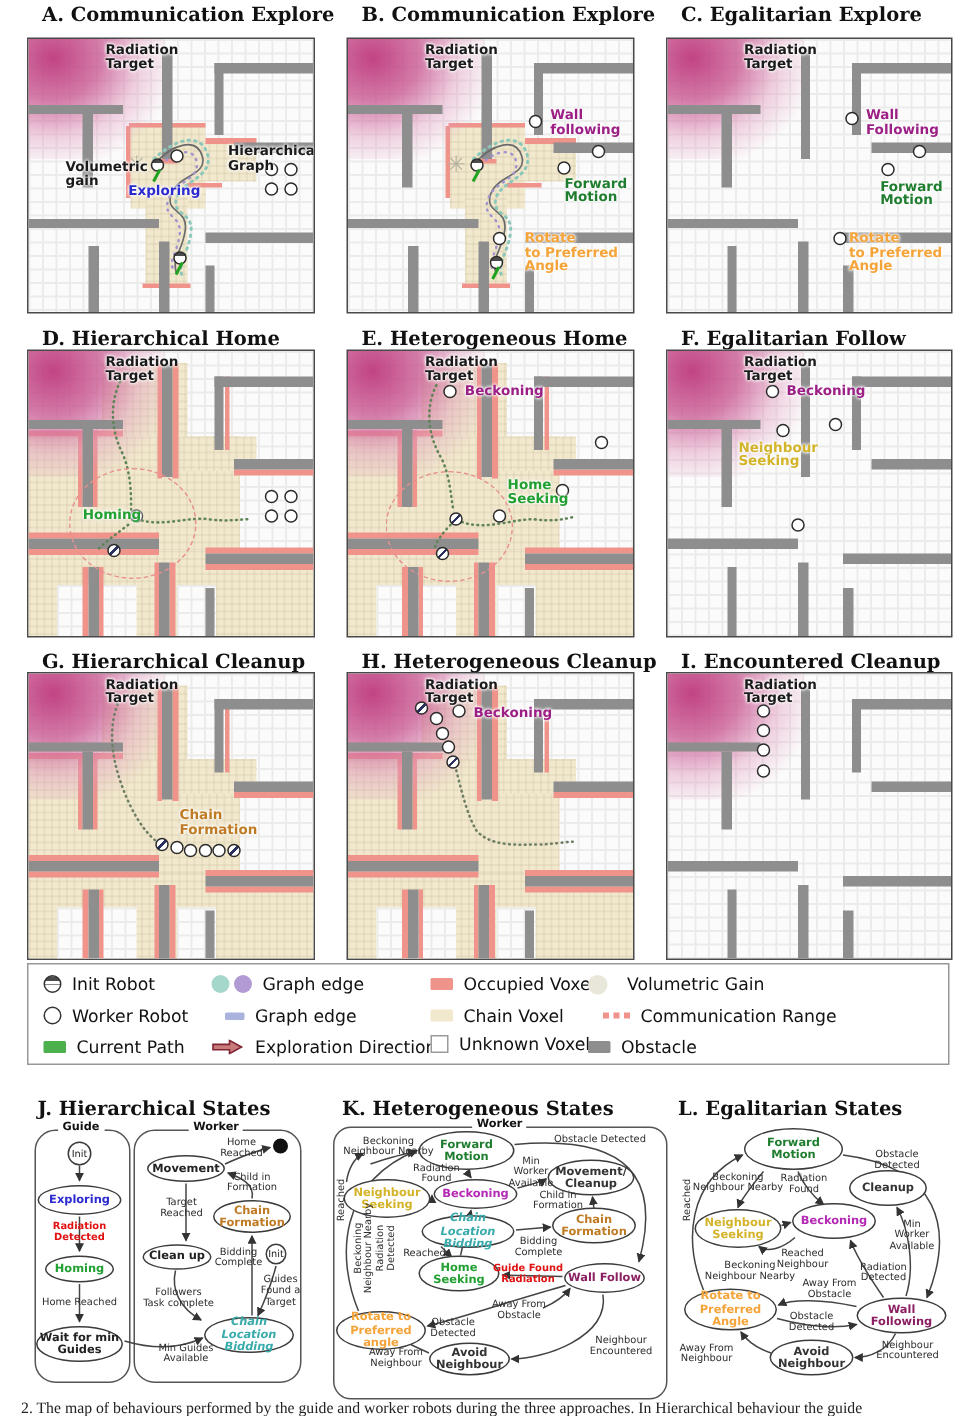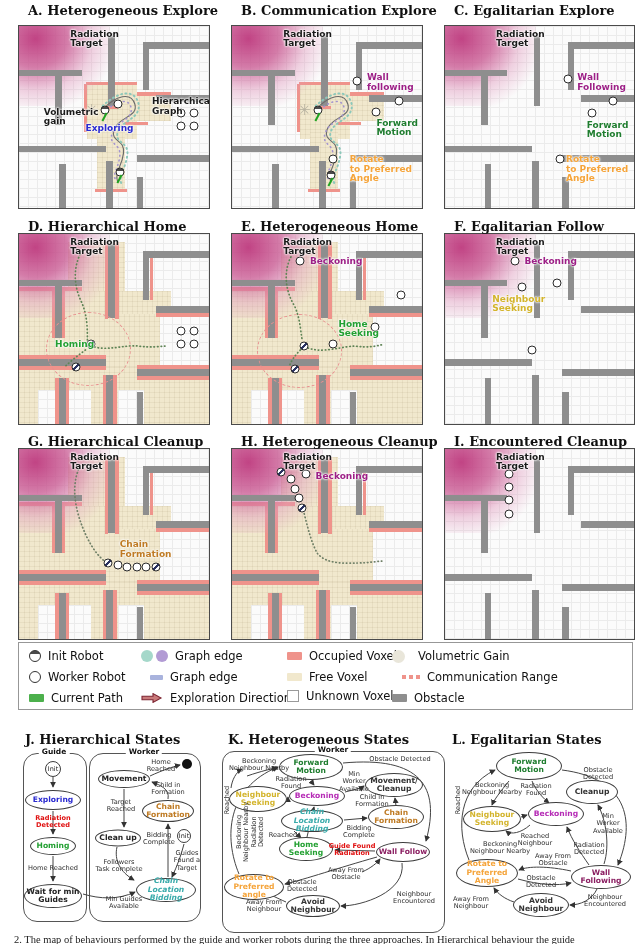--- a/index.html
+++ b/index.html
@@ -53,21 +53,21 @@
   .init{position:absolute;border:1.1px solid #3c3c3c;border-radius:50%;background:#fff;display:flex;align-items:center;
         justify-content:center;font:6.5px "DejaVu Sans",sans-serif;color:#222;transform:translate(-50%,-50%);z-index:19;box-sizing:border-box}
   .fin{position:absolute;background:#111;border-radius:50%;transform:translate(-50%,-50%);z-index:19}
   .arr{position:absolute;left:0;top:0;z-index:18;pointer-events:none}
   .caption{position:absolute;left:14px;top:934px;width:620px;height:10px;overflow:hidden;
            font:10.5px "Liberation Serif",serif;color:#222;z-index:30}
 </style>
 </head>
 <body>
 
-<div class="sec-title" style="left:28px;top:3px">A. Heterogeneous Explore</div>
+<div class="sec-title" style="left:28px;top:3px">A. Communication Explore</div>
 <div class="sec-title" style="left:241px;top:3px">B. Communication Explore</div>
 <div class="sec-title" style="left:454px;top:3px">C. Egalitarian Explore</div>
 <div class="sec-title" style="left:28px;top:219px">D. Hierarchical Home</div>
 <div class="sec-title" style="left:241px;top:219px">E. Heterogeneous Home</div>
 <div class="sec-title" style="left:454px;top:219px">F. Egalitarian Follow</div>
 <div class="sec-title" style="left:28px;top:434px">G. Hierarchical Cleanup</div>
 <div class="sec-title" style="left:241px;top:434px">H. Heterogeneous Cleanup</div>
 <div class="sec-title" style="left:454px;top:434px">I. Encountered Cleanup</div>
 
 <div class="map m-blob" style="left:18px;top:25px;width:190px;height:182px">
@@ -474,21 +474,21 @@
       </span>
     <span>Exploration Direction</span>
     </div>
 
   <div class="li" style="left:268px;top:6px">
     <span class="ic bar" style="width:15px;background:#ef938b"></span>
     <span>Occupied Voxel</span>
     </div>
   <div class="li" style="left:268px;top:27px">
     <span class="ic bar" style="width:15px;background:#f1e8cd"></span>
-    <span>Free Voxel</span>
+    <span>Chain Voxel</span>
     </div>
   <div class="li" style="left:268px;top:46px">
     <span class="ic" style="width:12px;height:12px;background:#fff;border:1.6px solid #9a9a9a;box-sizing:border-box"></span>
     <span>Unknown Voxel</span>
     </div>
 
   <div class="li" style="left:373px;top:6px">
     <span class="ic node" style="width:13px;height:13px;background:#e9e6da"></span>
     <span style="margin-left:6px">Volumetric Gain</span>
     </div>

